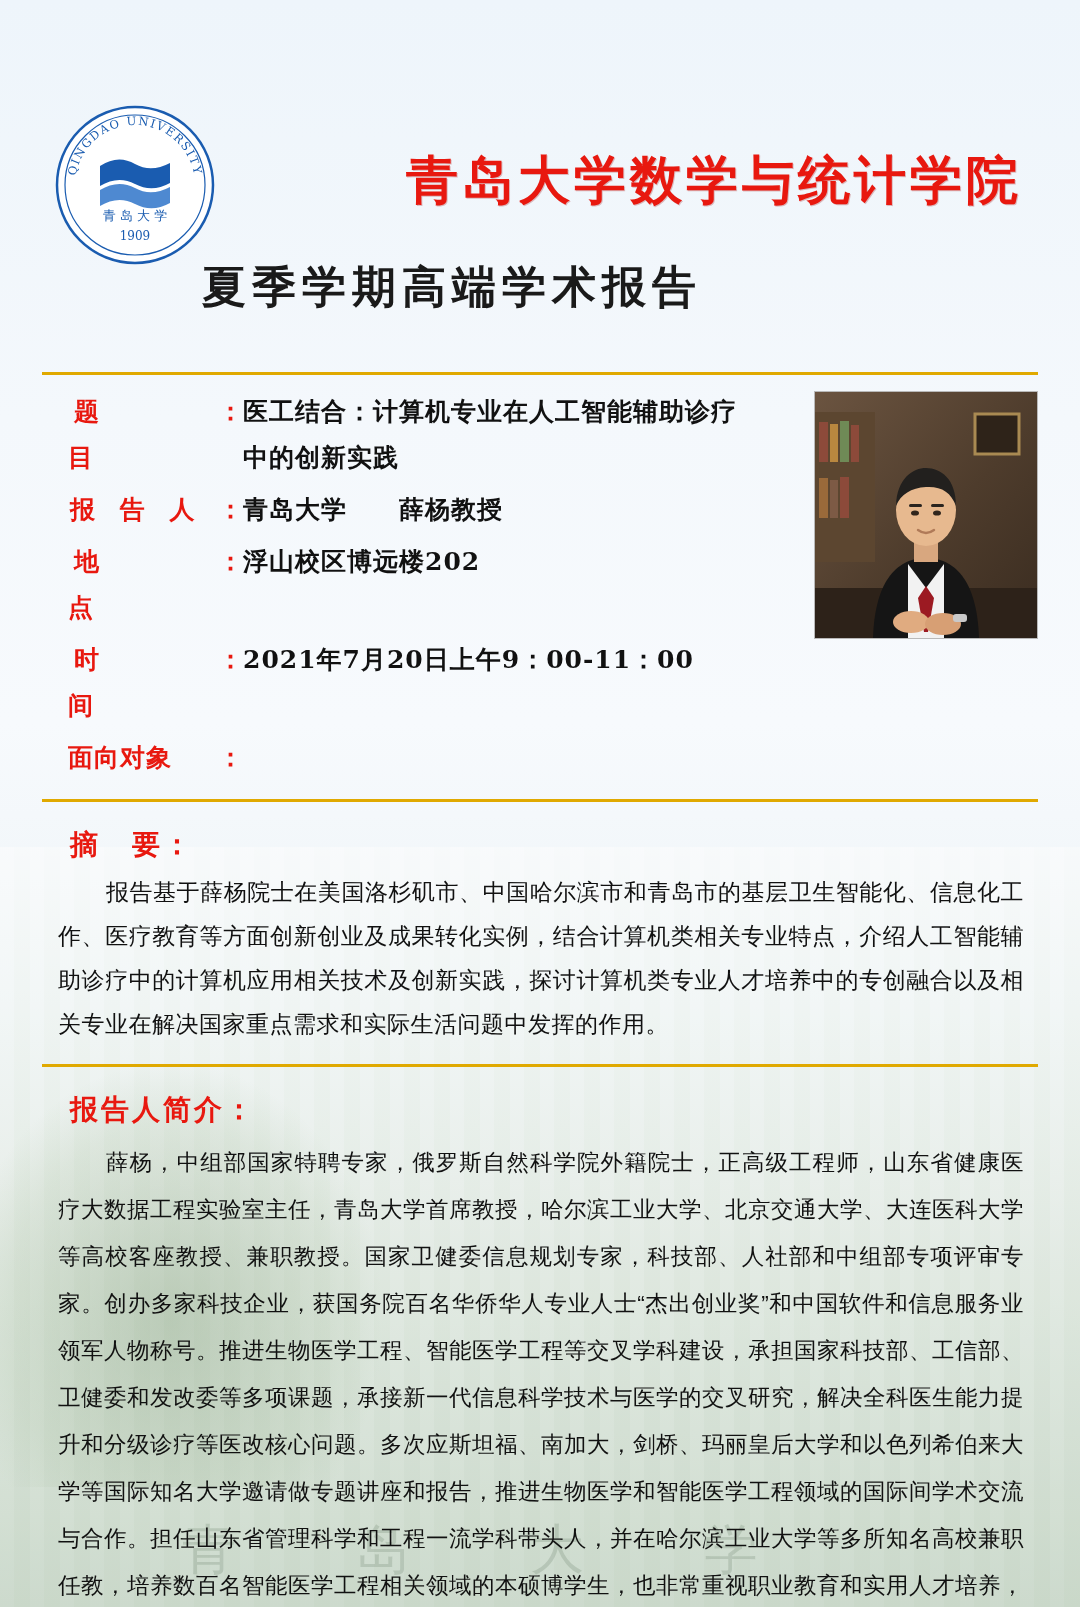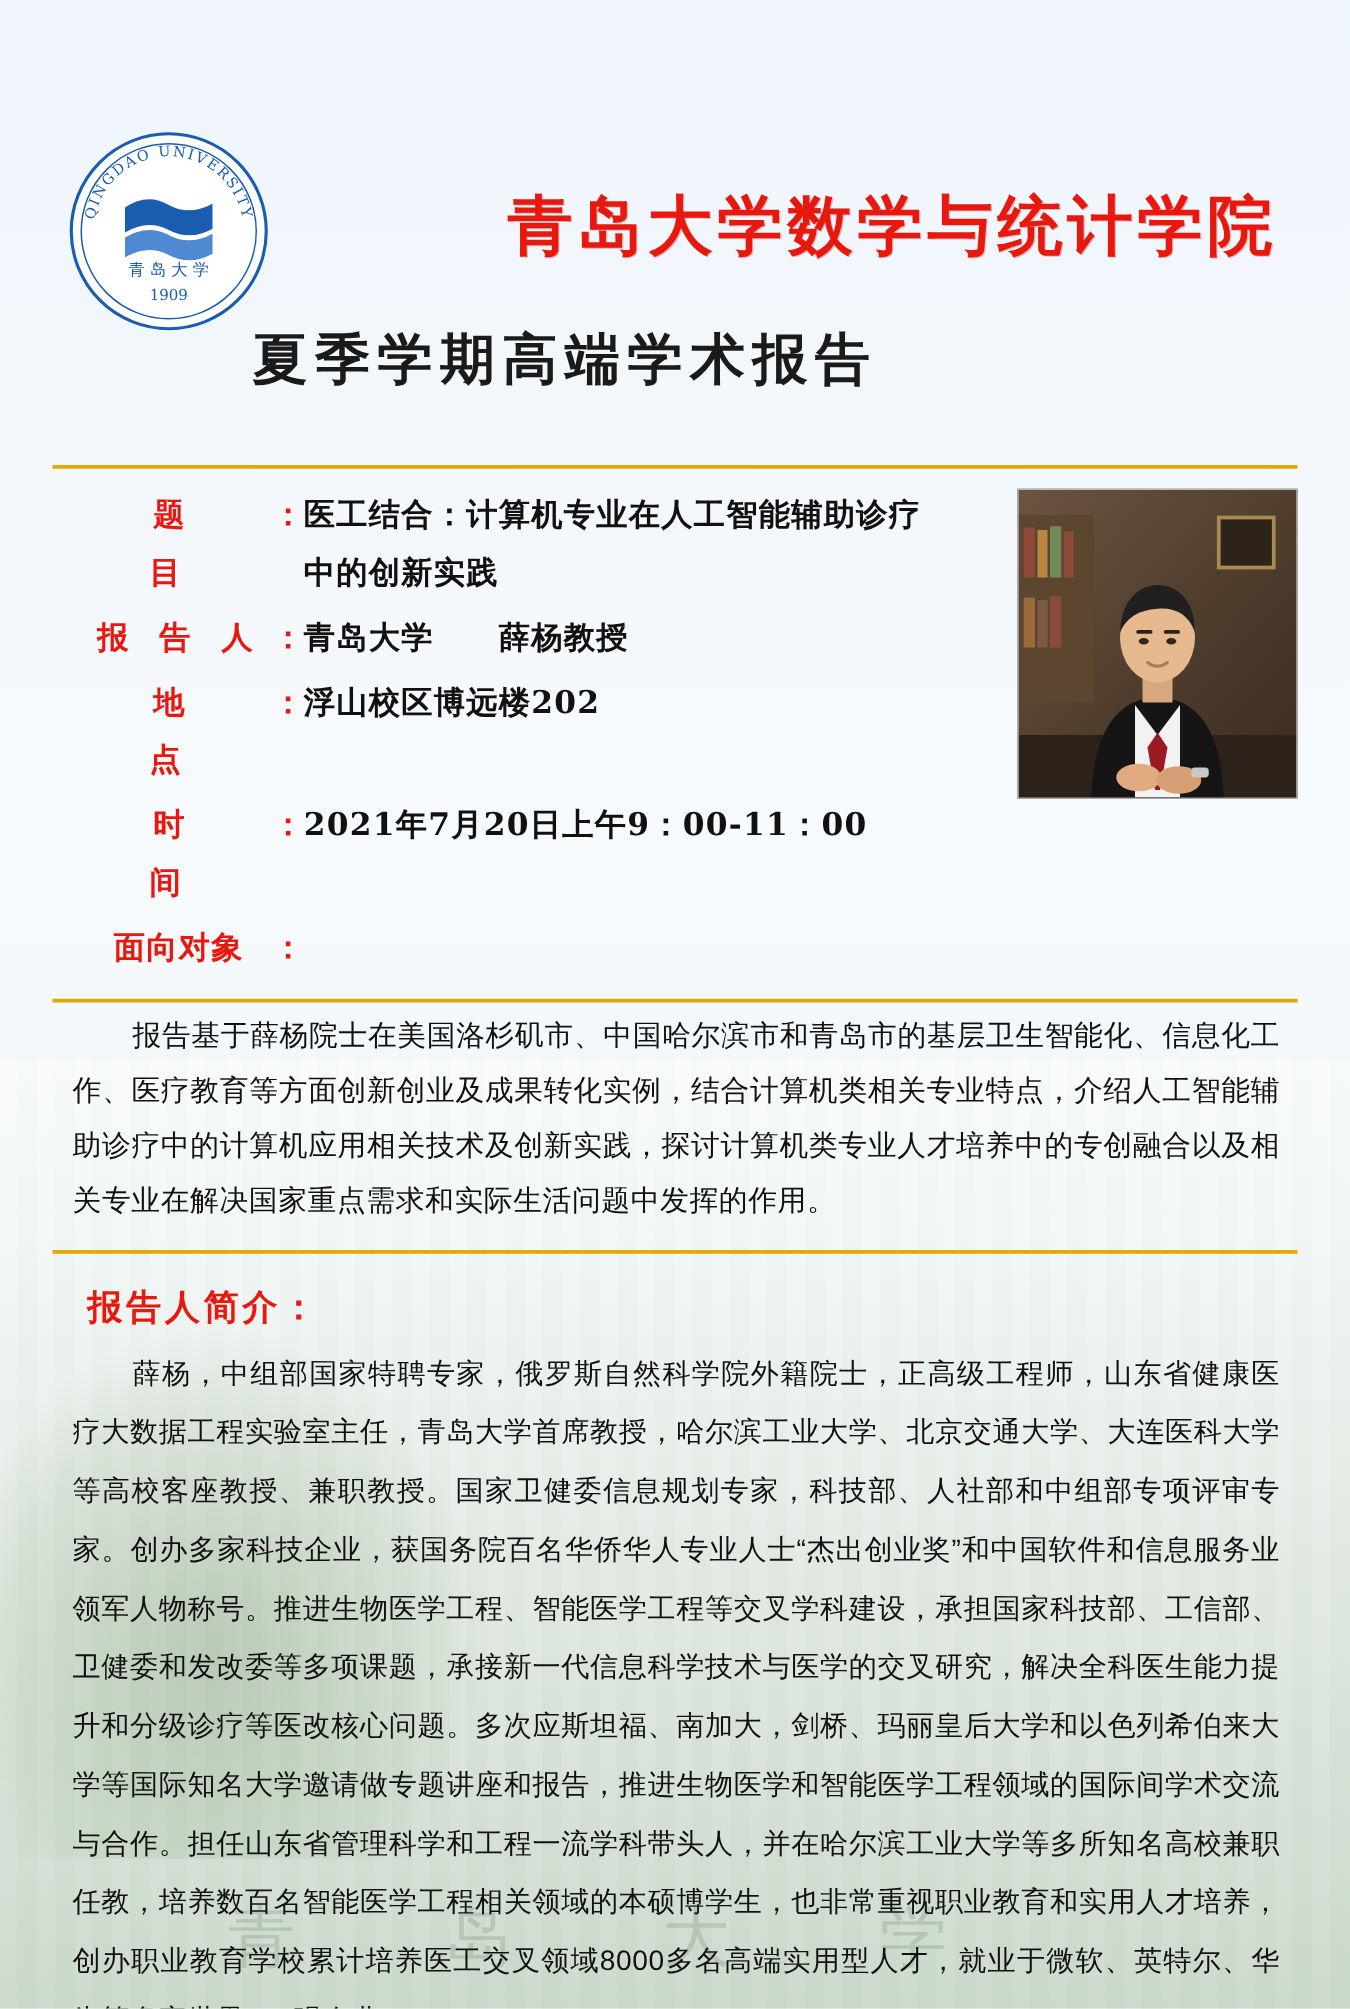--- a/index.html
+++ b/index.html
@@ -127,21 +127,20 @@
     font-family: "DejaVu Serif", "Liberation Serif", serif;
   }
   .info-label {
     color: #e8180f;
     font-weight: bold;
     font-size: 25px;
     width: 150px;
     flex: 0 0 150px;
     letter-spacing: 1px;
     line-height: 46px;
-    text-align: center;
   }
   .info-label.spaced  { letter-spacing: 22px; text-indent: 6px; }
   .info-label.spaced3 { letter-spacing: 8px;  text-indent: 2px; }
   .info-colon {
     color: #e8180f;
     font-weight: bold;
     font-size: 25px;
     line-height: 46px;
     flex: 0 0 14px;
   }
@@ -309,20 +308,21 @@
           <ellipse cx="122" cy="121" rx="4" ry="2.6" fill="#31261d"></ellipse>
           <path d="M103 138 q8 6 16 0" stroke="#b07a58" stroke-width="2.4" fill="none" stroke-linecap="round"></path>
 
           <ellipse cx="96" cy="230" rx="18" ry="11" fill="#e0ab80"></ellipse>
           <ellipse cx="128" cy="232" rx="18" ry="11" fill="#d79f74"></ellipse>
           <rect x="138" y="222" width="14" height="8" rx="3" fill="#c9c9c9"></rect>
         </svg>
       </div>
     </div>
 
+    <div class="section-title">摘　要：</div>
     <div class="body-text">报告基于薛杨院士在美国洛杉矶市、中国哈尔滨市和青岛市的基层卫生智能化、信息化工作、医疗教育等方面创新创业及成果转化实例，结合计算机类相关专业特点，介绍人工智能辅助诊疗中的计算机应用相关技术及创新实践，探讨计算机类专业人才培养中的专创融合以及相关专业在解决国家重点需求和实际生活问题中发挥的作用。</div>
 
     <div class="divider"></div>
 
     <div class="section-title">报告人简介：</div>
     <div class="body-text bio-text">薛杨，中组部国家特聘专家，俄罗斯自然科学院外籍院士，正高级工程师，山东省健康医疗大数据工程实验室主任，青岛大学首席教授，哈尔滨工业大学、北京交通大学、大连医科大学等高校客座教授、兼职教授。国家卫健委信息规划专家，科技部、人社部和中组部专项评审专家。创办多家科技企业，获国务院百名华侨华人专业人士“杰出创业奖”和中国软件和信息服务业领军人物称号。推进生物医学工程、智能医学工程等交叉学科建设，承担国家科技部、工信部、卫健委和发改委等多项课题，承接新一代信息科学技术与医学的交叉研究，解决全科医生能力提升和分级诊疗等医改核心问题。多次应斯坦福、南加大，剑桥、玛丽皇后大学和以色列希伯来大学等国际知名大学邀请做专题讲座和报告，推进生物医学和智能医学工程领域的国际间学术交流与合作。担任山东省管理科学和工程一流学科带头人，并在哈尔滨工业大学等多所知名高校兼职任教，培养数百名智能医学工程相关领域的本硕博学生，也非常重视职业教育和实用人才培养，创办职业教育学校累计培养医工交叉领域8000多名高端实用型人才，就业于微软、英特尔、华为等多家世界500强企业。</div>
 
   </div>
 </div>
 

